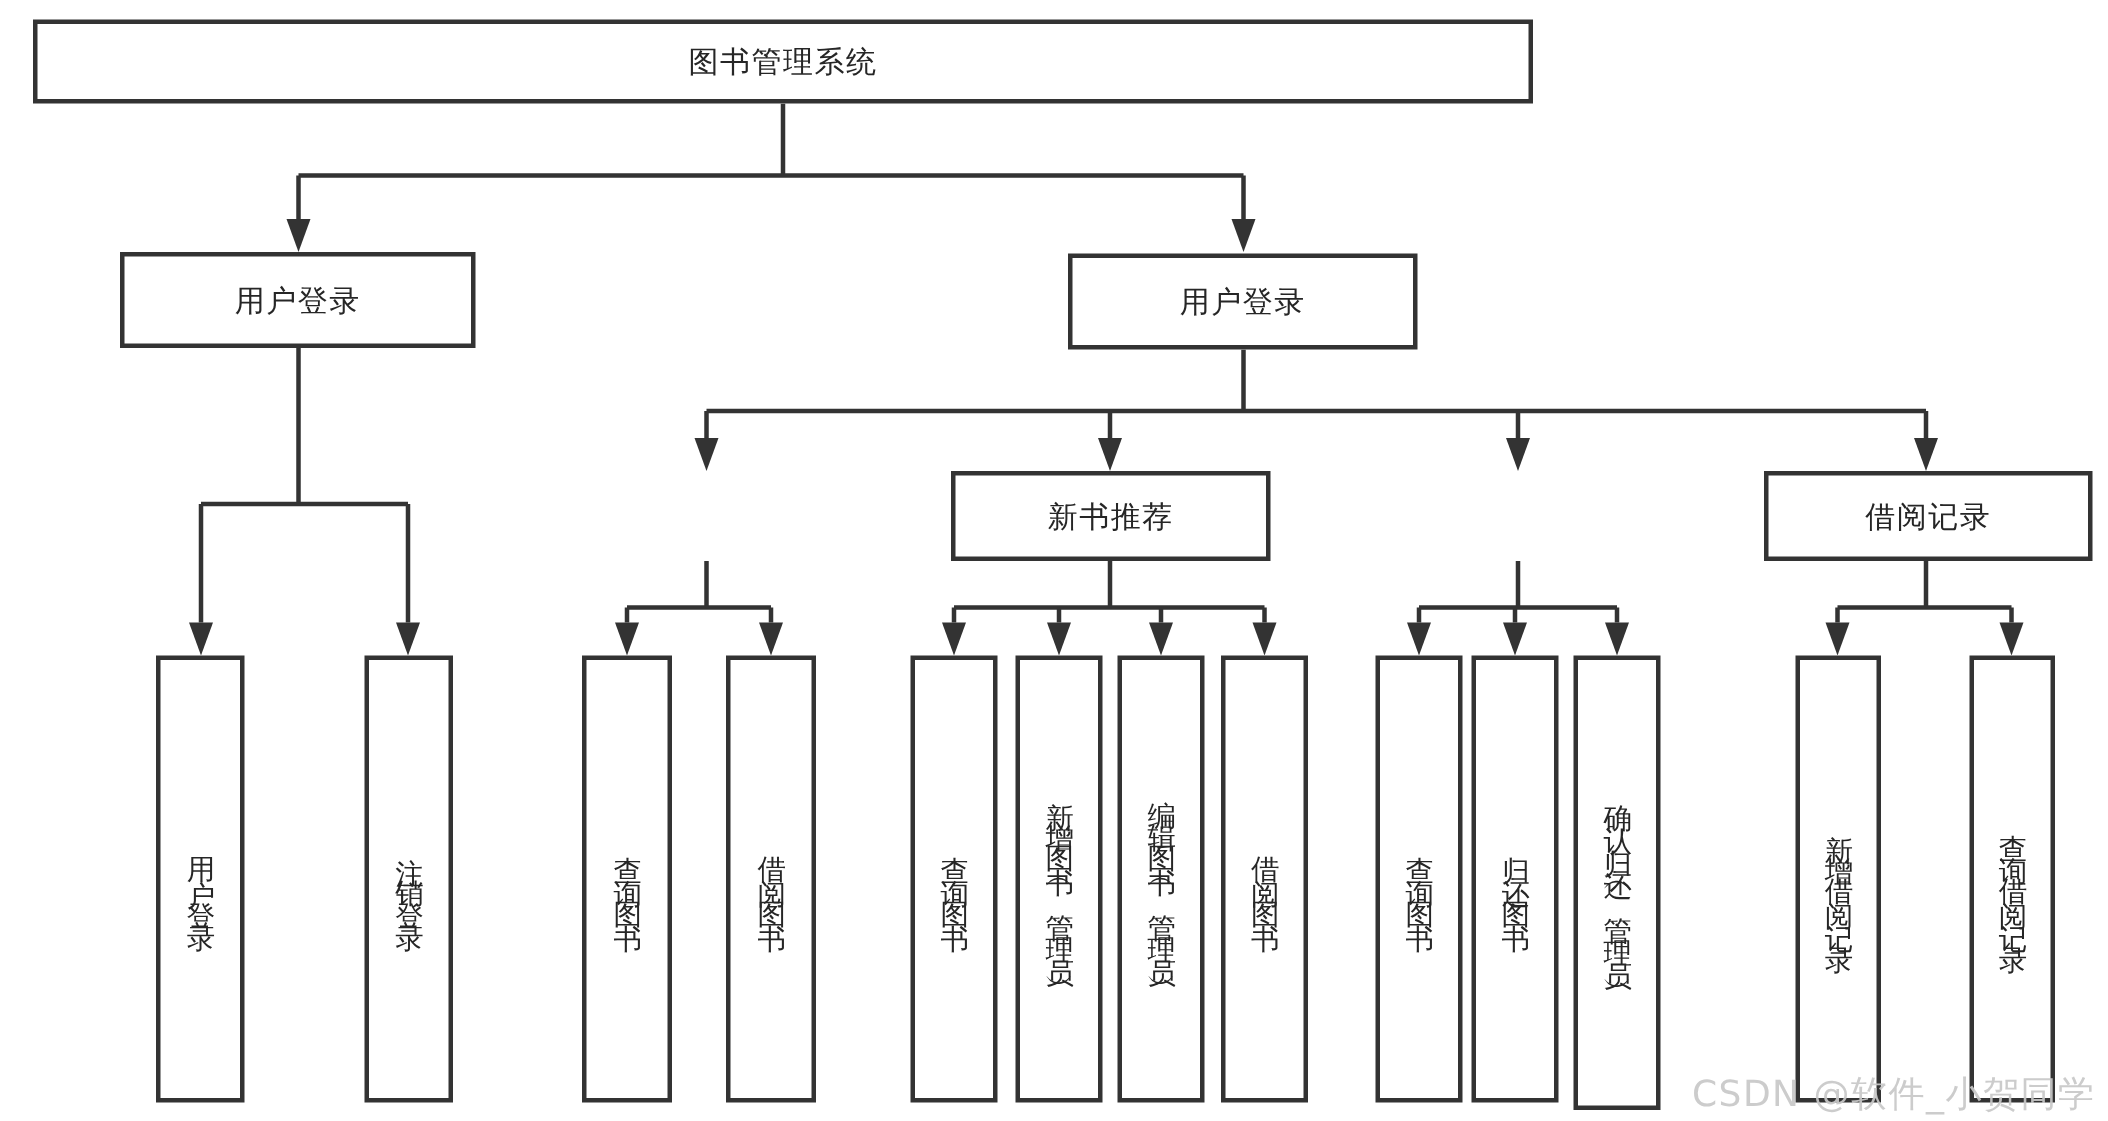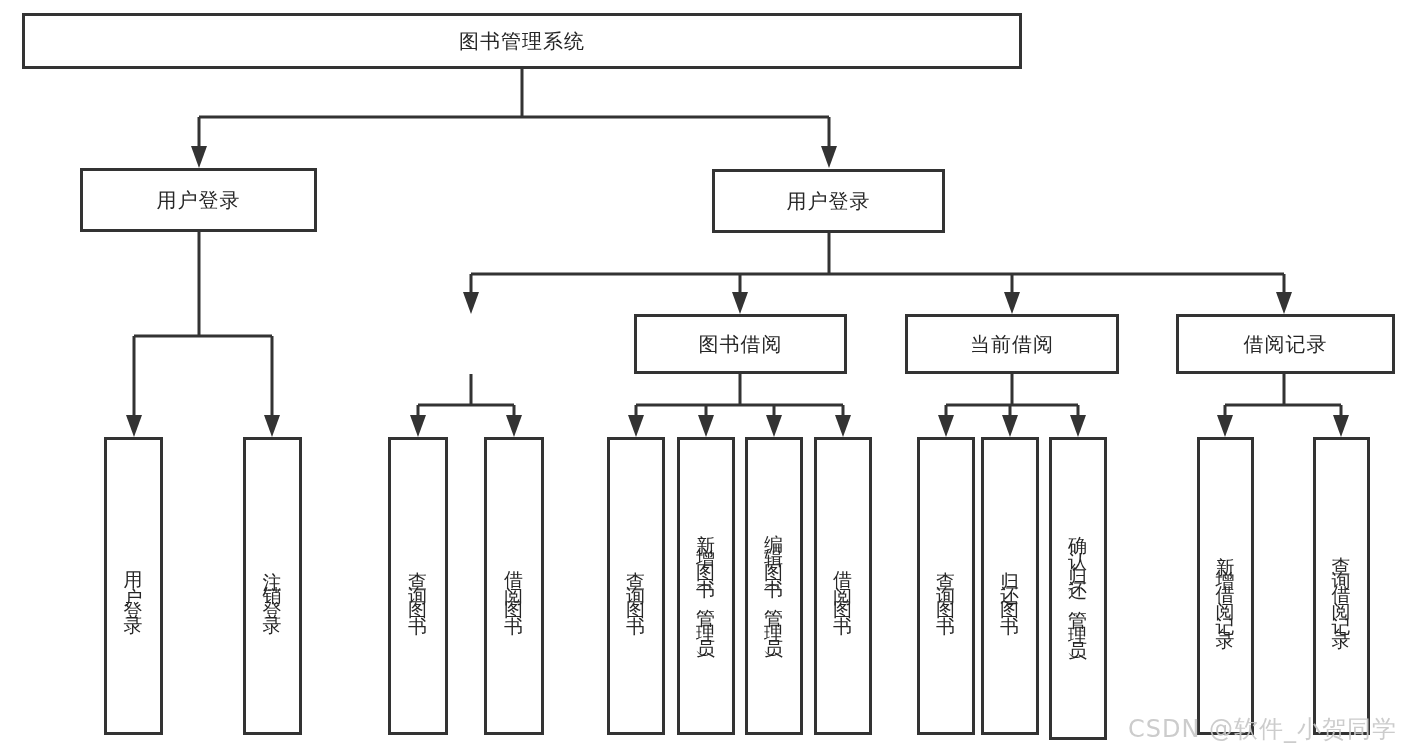--- a/index.html
+++ b/index.html
@@ -119,24 +119,21 @@
   </div>
 
   <div class="node h" style="left:80px;top:168px;width:237px;height:64px">
     <span>用户登录</span>
   </div>
   <div class="node h" style="left:712px;top:169px;width:233px;height:64px">
     <span>用户登录</span>
   </div>
 
   <div class="node h" style="left:634px;top:314px;width:213px;height:60px">
-    <span>图书借阅</span>
-  </div>
-  <div class="node h" style="left:905px;top:314px;width:214px;height:60px">
-    <span>当前借阅</span>
+    <span>新书推荐</span>
   </div>
   <div class="node h" style="left:1176px;top:314px;width:219px;height:60px">
     <span>借阅记录</span>
   </div>
 
   <div class="node v" style="left:104px;top:437px;width:59px;height:298px">
     <span>用户登录</span>
   </div>
   <div class="node v" style="left:243px;top:437px;width:59px;height:298px">
     <span>注销登录</span>

